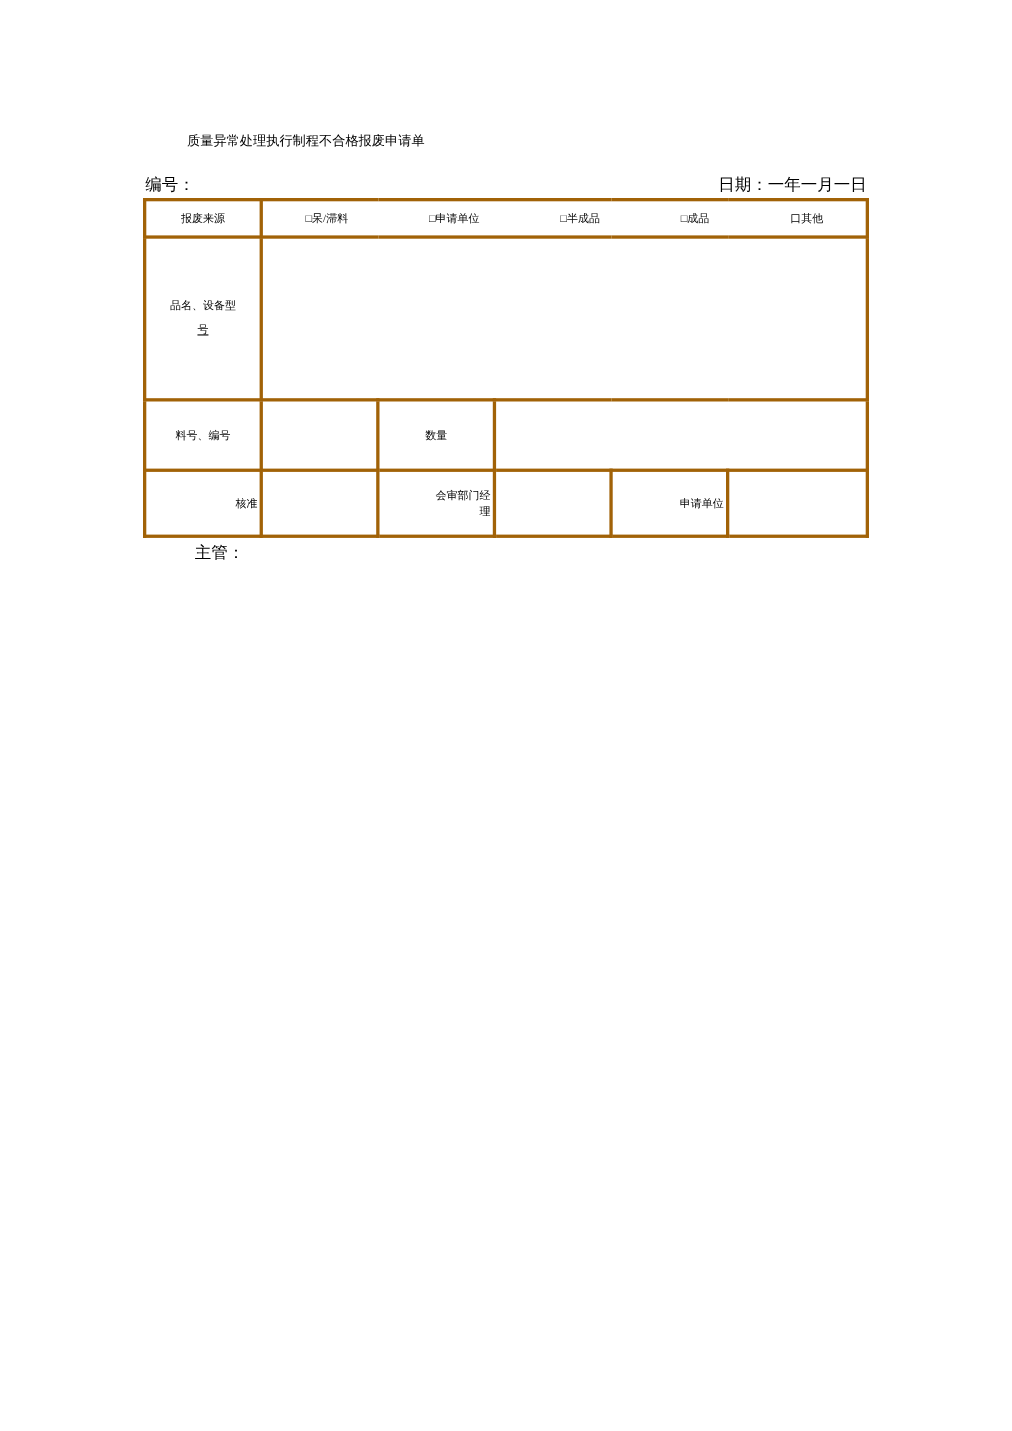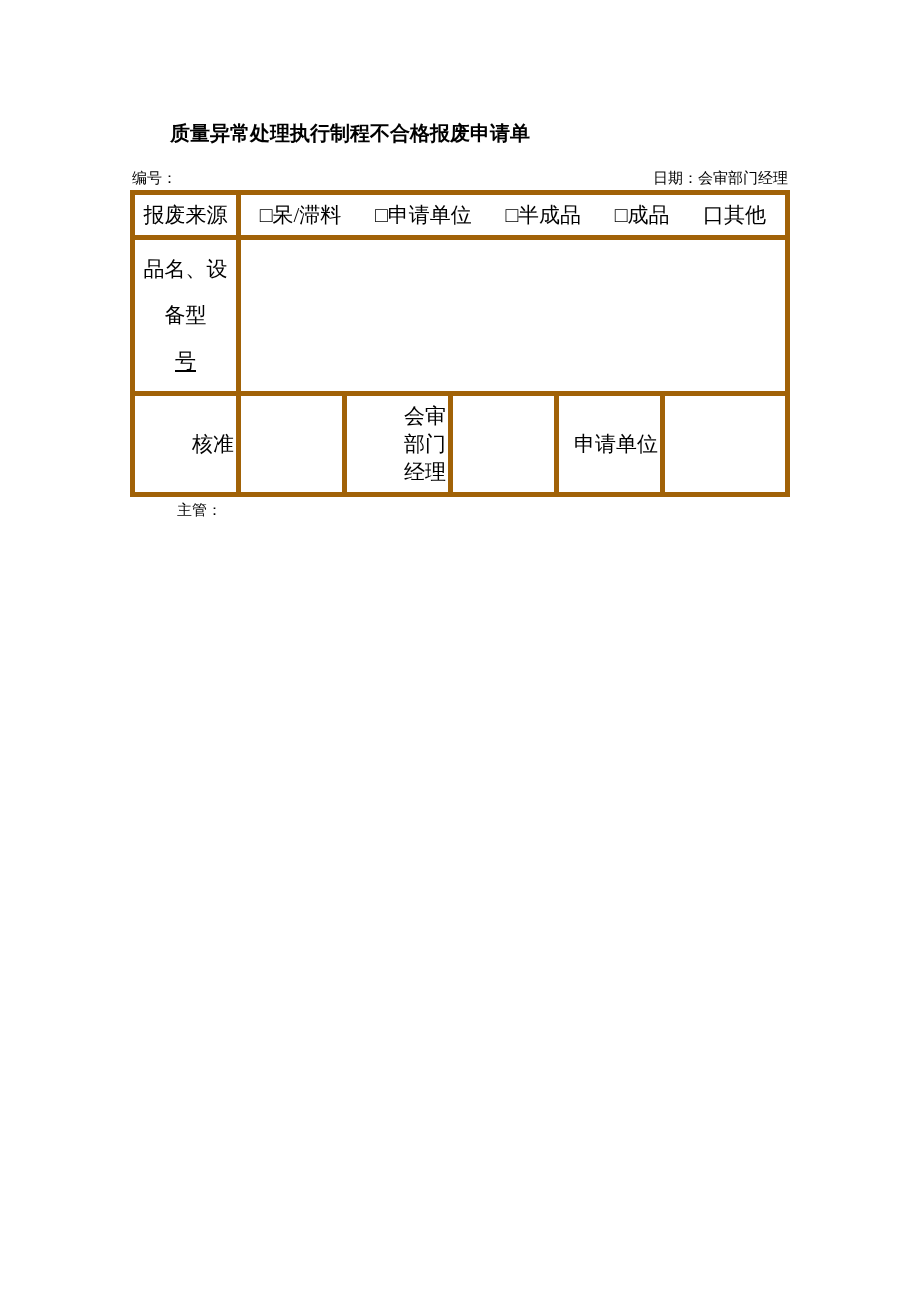--- a/index.html
+++ b/index.html
@@ -15,42 +15,42 @@
       font-size: 15px;
       color: #000;
       padding-top: 120px;
     }
     .container {
       width: 660px;
       margin: 0 auto;
     }
     .title {
       font-family: "SimHei", "黑体", sans-serif;
-      font-weight: bold;
-      font-size: 20px;
+      font-weight: normal;
+      font-size: 12px;
       text-align: left;
       padding-left: 40px;
       margin-bottom: 22px;
     }
     .header-row {
       display: flex;
       justify-content: space-between;
       padding: 0 2px 2px 2px;
       font-size: 15px;
     }
     table {
       width: 100%;
       border-collapse: collapse;
       border: 1px solid #000;
     }
     td {
-      border: 5px solid #a16207;
+      border: 3px solid #a16207;
       text-align: center;
       vertical-align: middle;
-      font-size: 21px;
+      font-size: 10px;
       padding: 6px 2px;
     }
     .row-source td {
       height: 34px;
     }
     .row-name td {
       height: 148px;
     }
     .row-part td {
       height: 64px;
@@ -85,21 +85,21 @@
     }
   </style>
 </head>
 <body>
 
 <div class="container">
   <div class="title">质量异常处理执行制程不合格报废申请单</div>
 
   <div class="header-row">
     <span>编号：</span>
-    <span>日期：会审部门经理</span>
+    <span>日期：一年一月一日</span>
   </div>
 
   <table>
     <tbody>
         <tr class="row-source">
       <td class="col-label">报废来源</td>
       <td colspan="6">
         <div class="merged-source">
           <span>□呆/滞料</span>
           <span>□申请单位</span>
@@ -113,20 +113,26 @@
     <tr class="row-name">
       <td class="col-label">
         <div style="line-height:2.2;text-align:center;">
           <span>品名、设备型</span><br>
           <span class="name-underline">号</span>
         </div>
       </td>
       <td colspan="6"></td>
     </tr>
 
+    <tr class="row-part">
+      <td class="col-label">料号、编号</td>
+      <td style="width:106px;"></td>
+      <td style="width:106px;">数量</td>
+      <td colspan="4"></td>
+    </tr>
 
     <tr class="row-approve">
       <td class="col-label">核准</td>
       <td style="width:106px;"></td>
       <td style="width:106px;padding-left:44px;">会审部门经理</td>
       <td style="width:106px;"></td>
       <td style="width:106px;margin-left:24px;">申请单位</td>
       <td colspan="2"></td>
     </tr>
   </tbody>

